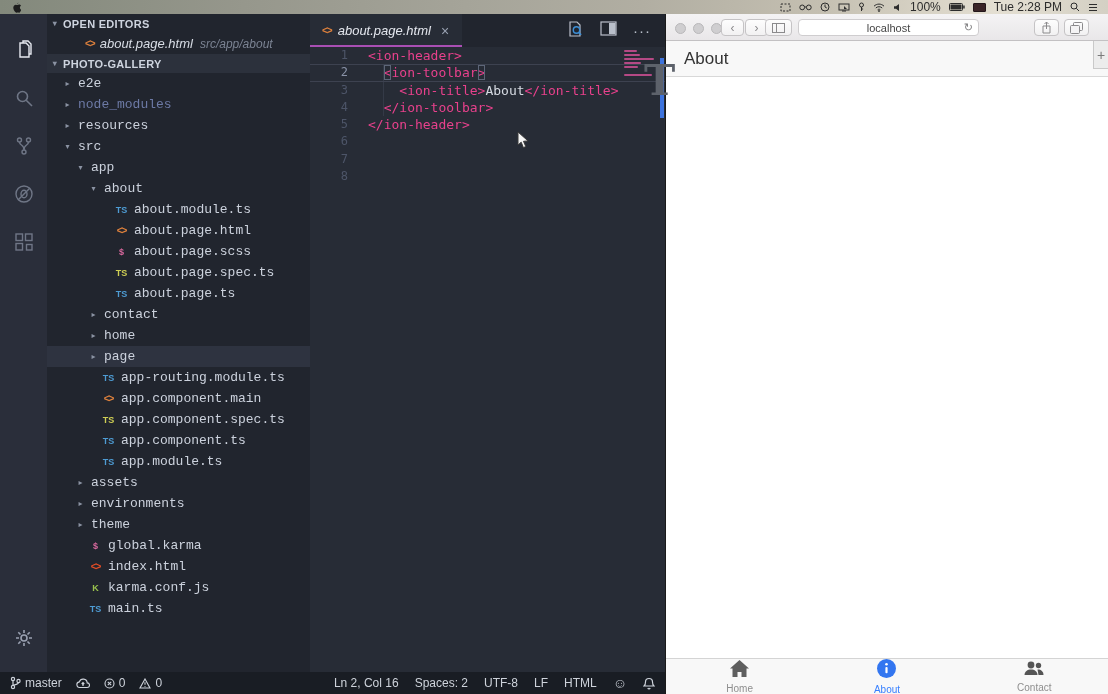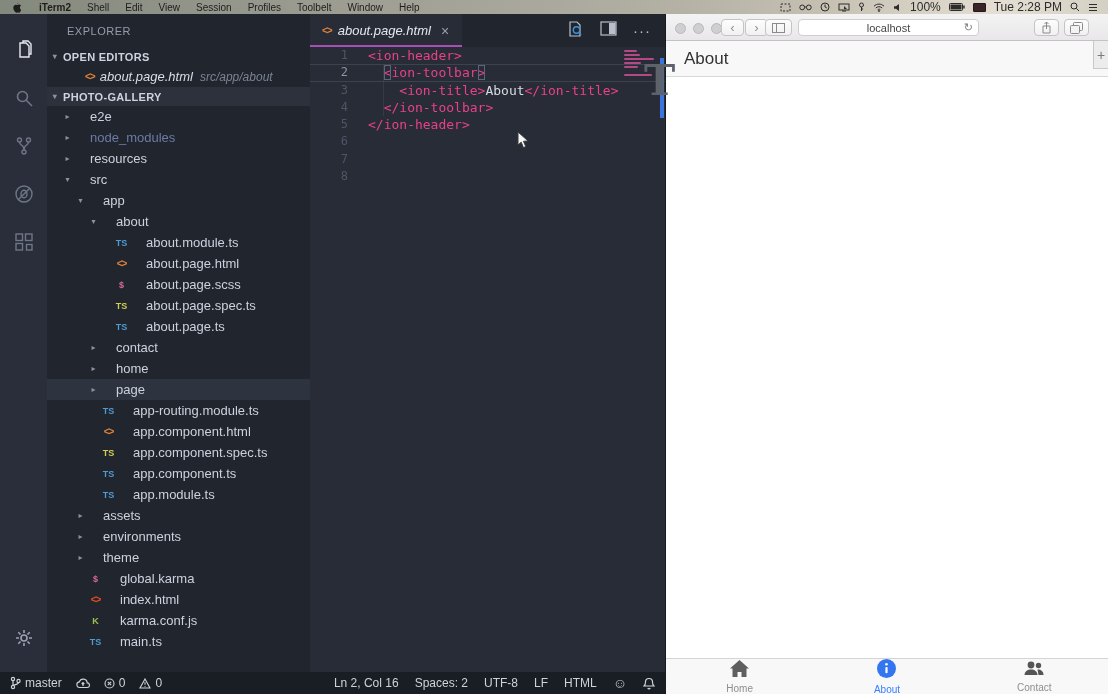--- a/index.html
+++ b/index.html
@@ -49,21 +49,21 @@
   .proj-header { background:#2c313c; }
   .oe-row { height:21px; display:flex; align-items:center; padding-left:38px; }
   .oe-row .fname { font-style:italic; color:#d8dde6; margin-left:5px; }
   .oe-row .fpath { font-style:italic; color:#7b8393; font-size:12px; margin-left:7px; }
   .tree-row { height:21px; display:flex; align-items:center; white-space:nowrap; }
   .tree-row.sel { background:#2e3340; }
   .tree-row .arrow { width:13px; font-size:8px; color:#8b93a3; text-align:center; flex:0 0 13px; }
   .tree-row .noarrow { width:13px; flex:0 0 13px; }
   .tree-row .fi { width:17px; flex:0 0 17px; text-align:center; font-weight:bold; font-size:9px; font-family:"Liberation Sans",sans-serif; }
   .tree-row .fi.code { font-size:10px; letter-spacing:-1px; }
-  .tree-row .lbl { margin-left:16px; }
+  .tree-row .lbl { margin-left:4px;font-family:Liberation Mono, monospace; }
   .tree-row .lbl.dim { color:#6d7aa6; }
 
   
   .editor { flex:1 1 auto; display:flex; flex-direction:column; min-width:0; }
   .tabbar { height:33px; background:#21252e; display:flex; align-items:stretch; flex:0 0 33px; position:relative; }
   .tab { width:152px; background:#272c36; display:flex; align-items:center; padding:0 8px 0 12px; position:relative; }
   .tab::after { content:""; position:absolute; left:0; right:0; bottom:0; height:2px; background:#a94fb4; }
   .tab .fi-html { color:#e0823d; font-weight:bold; font-size:10px; letter-spacing:-1px; }
   .tab .tlabel { font-style:italic; font-size:13px; color:#e4e7ee; margin:0 10px 0 6px; }
   .tab .tclose { color:#9aa2b2; font-size:14px; }
@@ -129,31 +129,20 @@
 <body>
 
 <div class="screen">
 
   <div class="menubar">
     <span class="mb-apple">
       <svg width="9" height="11" viewBox="0 0 9 11">
           <path d="M6.4 0.4c-.1.7-.6 1.4-1.2 1.8.1-.8.6-1.5 1.2-1.8zM7 2.6c.9 0 1.6.5 2 1.2-1.7 1-1.4 3.3.3 4-.3.9-.9 1.9-1.6 2.6-.6.6-1.2.1-1.9.1-.7 0-1.2.5-1.9-.1C2.2 9.2 1.2 7.3 1.3 5.5 1.4 3.8 2.6 2.7 3.9 2.7c.6 0 1.2.4 1.6.4.4 0 1-.5 1.5-.5z" fill="#1d1d1d"></path>
         </svg>
     </span>
-    <span id="menu-items" style="display:flex;">
-        <span class="mb-item bold">iTerm2</span>
-        <span class="mb-item">Shell</span>
-        <span class="mb-item">Edit</span>
-        <span class="mb-item">View</span>
-        <span class="mb-item">Session</span>
-        <span class="mb-item">Profiles</span>
-        <span class="mb-item">Toolbelt</span>
-        <span class="mb-item">Window</span>
-        <span class="mb-item">Help</span>
-      </span>
     <span class="mb-right">
       <span class="mb-ic">
           <svg width="11" height="9" viewBox="0 0 11 9">
             <rect x="1" y="1" width="9" height="7" fill="none" stroke="#2c2c2c" stroke-dasharray="2 1.5"></rect>
           </svg>
         </span>
       <span class="mb-ic">
           <svg width="13" height="8" viewBox="0 0 13 8">
             <circle cx="3.2" cy="4.4" r="2.4" fill="none" stroke="#2c2c2c"></circle>
             <circle cx="9.8" cy="4.4" r="2.4" fill="none" stroke="#2c2c2c"></circle>
@@ -257,21 +246,20 @@
         <div class="act-spacer"></div>
         <div class="act-ic act-gear">
           <svg width="22" height="22" viewBox="0 0 22 22" fill="none" stroke="currentColor" stroke-width="1.6">
               <circle cx="11" cy="11" r="3"></circle>
               <path d="M11 3v3M11 16v3M3 11h3M16 11h3M5.3 5.3l2.2 2.2M14.5 14.5l2.2 2.2M16.7 5.3l-2.2 2.2M7.5 14.5l-2.2 2.2"></path>
             </svg>
         </div>
       </div>
 
       <div class="sidebar">
-        <div class="exp-title">EXPLORER</div>
         <div class="sec-header">
           <span class="arrow">▾</span>
           <span>OPEN EDITORS</span>
         </div>
         <div class="oe-row">
           <span class="fi" style="color:#e0823d;font-weight:bold;font-size:10px;letter-spacing:-1px;">&lt;&gt;</span>
           <span class="fname">about.page.html</span>
           <span class="fpath">src/app/about</span>
         </div>
         <div class="sec-header proj-header">
@@ -341,21 +329,21 @@
               <span class="lbl">page</span>
             </div>
             <div class="tree-row" style="padding-left: 40px;">
               <span class="noarrow"></span>
               <span class="fi" style="color: rgb(78, 156, 212);">TS</span>
               <span class="lbl">app-routing.module.ts</span>
             </div>
             <div class="tree-row" style="padding-left: 40px;">
               <span class="noarrow"></span>
               <span class="fi code" style="color: rgb(224, 130, 61);">&lt;&gt;</span>
-              <span class="lbl">app.component.html</span>
+              <span class="lbl">app.component.main</span>
             </div>
             <div class="tree-row" style="padding-left: 40px;">
               <span class="noarrow"></span>
               <span class="fi" style="color: rgb(207, 207, 84);">TS</span>
               <span class="lbl">app.component.spec.ts</span>
             </div>
             <div class="tree-row" style="padding-left: 40px;">
               <span class="noarrow"></span>
               <span class="fi" style="color: rgb(78, 156, 212);">TS</span>
               <span class="lbl">app.component.ts</span>

